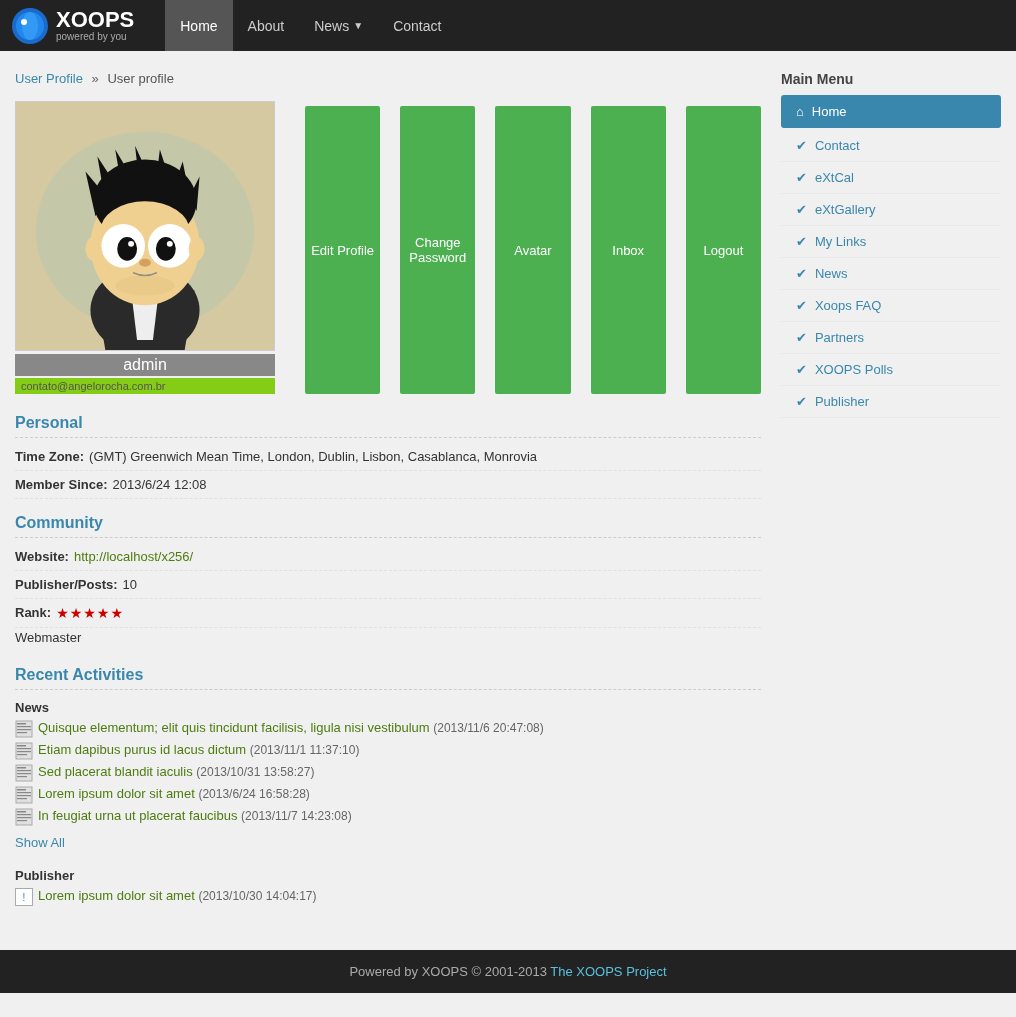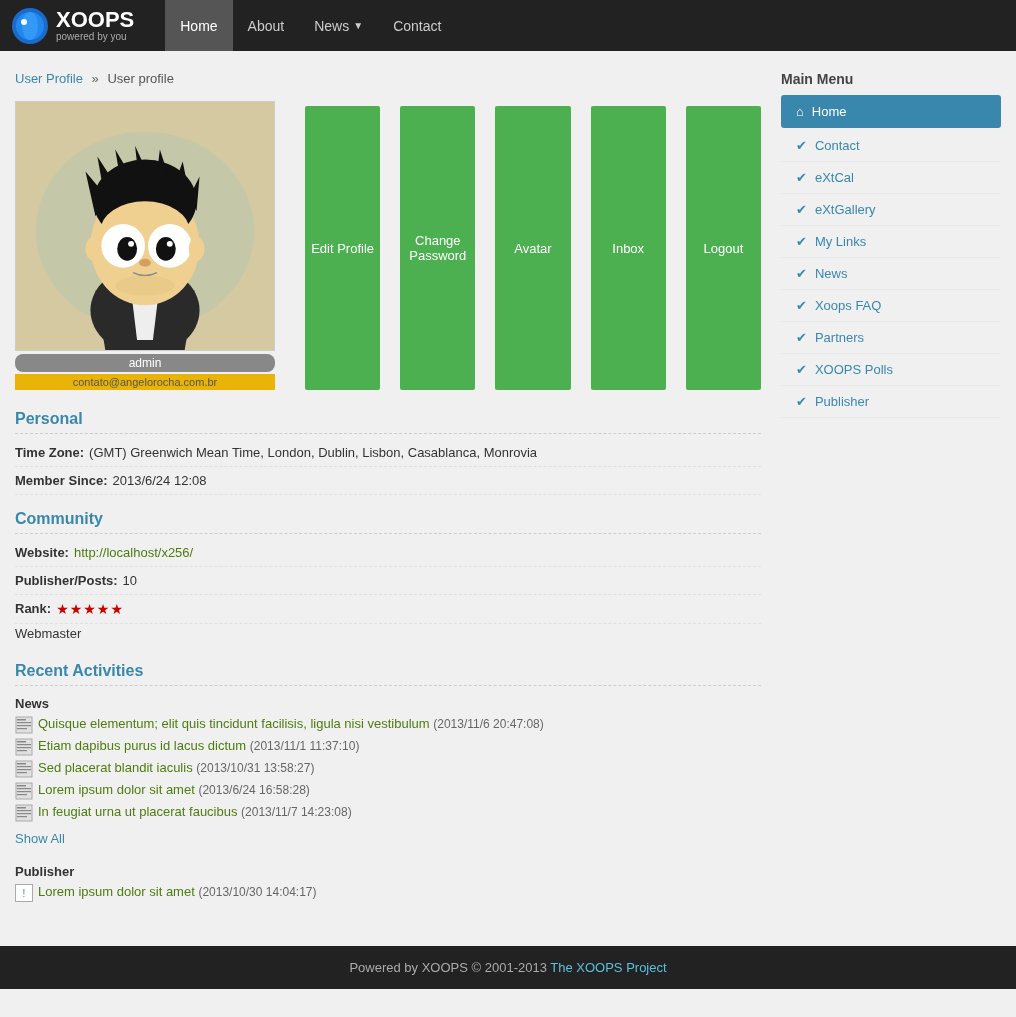--- a/index.html
+++ b/index.html
@@ -26,22 +26,22 @@
     .breadcrumb { margin-bottom: 15px; font-size: 13px; }
     .breadcrumb a { color: #3a87ad; text-decoration: none; }
     .breadcrumb-sep { margin: 0 5px; color: #666; }
     .breadcrumb-current { color: #555; }
 
     
     .profile-area { display: flex; gap: 30px; margin-bottom: 20px; }
     .profile-image-col { flex-shrink: 0; }
     .profile-image { width: 260px; height: 250px; border: 1px solid #ccc; background: #e8e0d0; display: flex; align-items: center; justify-content: center; overflow: hidden; }
     .profile-image svg { width: 100%; height: 100%; }
-    .profile-username { text-align: center; background: #888; color: #fff; padding: 2px 10px; font-size: 12px; margin-top: 3px; display: inline-block; width: 100%; border-radius: 8px; }
-    .profile-email { text-align: center; background: #eab308; padding: 2px 6px; font-size: 11px; margin-top: 2px; color: #555; display: block; }
+    .profile-username { text-align: center; background: #888; color: #fff; padding: 2px 10px; font-size: 16px; margin-top: 3px; display: inline-block; width: 100%; }
+    .profile-email { text-align: left; background: #84cc16; padding: 2px 6px; font-size: 11px; margin-top: 2px; color: #555; display: block; }
     .profile-actions { display: flex; flex-direction: row; gap: 20px; flex: 1; padding-top: 5px; }
     .action-btn { background: #4caf50; color: #fff; border: none; padding: 8px 0; text-align: center; cursor: pointer; font-size: 13px; width: 100%; border-radius: 2px; }
 
     
     .section-title { color: #3a87ad; font-size: 16px; font-weight: bold; margin: 15px 0 5px 0; border-bottom: 1px dashed #ccc; padding-bottom: 5px; }
     .info-row { display: flex; padding: 6px 0; border-bottom: 1px dashed #e0e0e0; font-size: 13px; }
     .info-label { font-weight: bold; margin-right: 5px; white-space: nowrap; }
     .info-value { color: #333; }
     .info-value a { color: #4d7c0f; text-decoration: none; }
 

